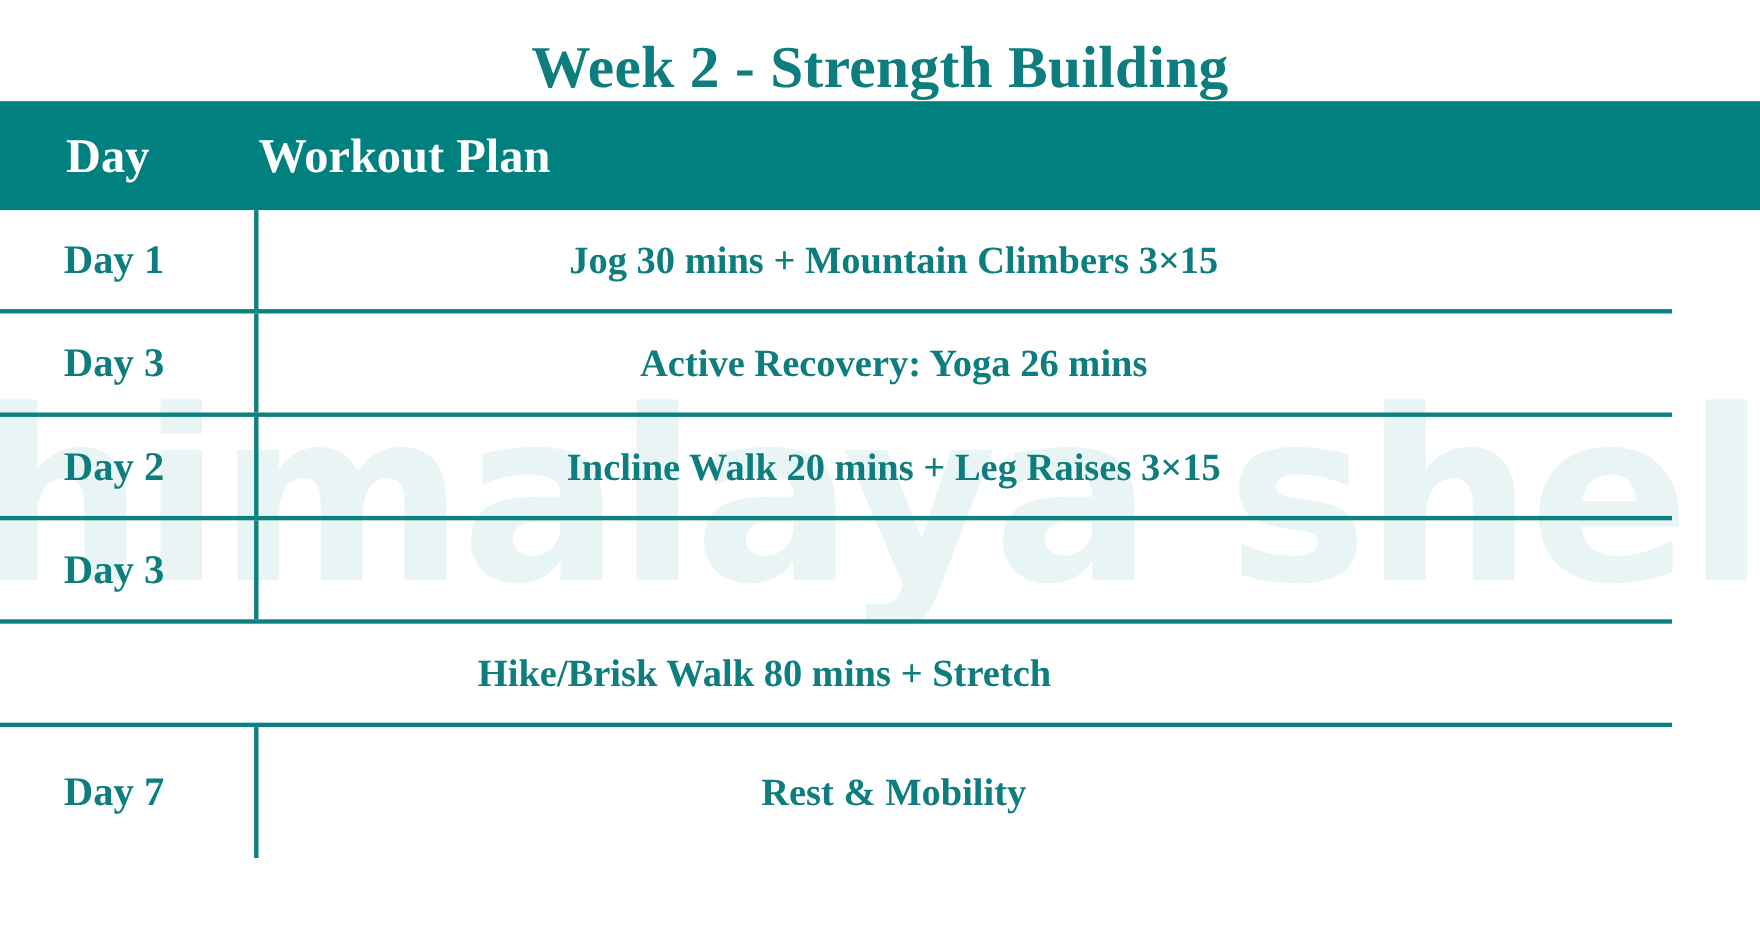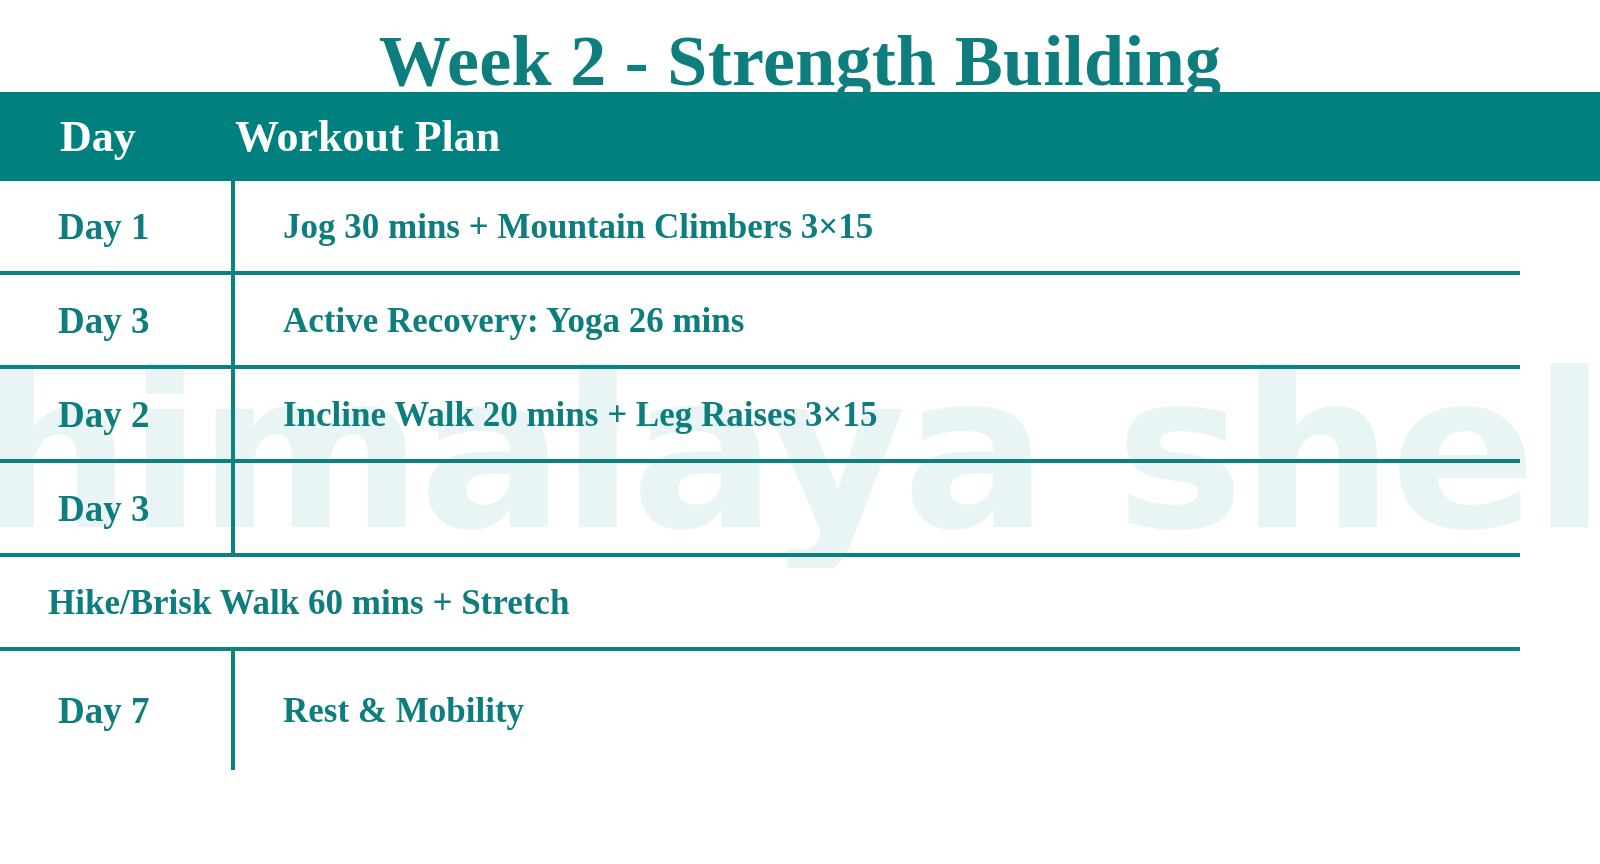--- a/index.html
+++ b/index.html
@@ -55,40 +55,40 @@
     width: 1600px;
     height: 92px;
     display: flex;
     align-items: center;
     justify-content: center;
     z-index: 2;
   }
   #title .title-text {
     font-family: "Liberation Serif", "DejaVu Serif", serif;
     font-weight: 700;
-    font-size: 72px;
+    font-size: 54px;
     color: #0d7d7d;
     letter-spacing: 0.3px;
     line-height: 1;
     margin-top: 29px;
   }
 
   
   #plan-table {
     position: absolute;
     left: 0;
     top: 92px;
     width: 1600px;
     z-index: 1;
   }
 
   .thead-row {
     display: flex;
     width: 1600px;
-    height: 89px;
+    height: 99px;
     background: #00807f;
   }
   .thead-row .th-day {
     width: 235px;
     flex: 0 0 235px;
     display: flex;
     align-items: center;
     padding-left: 60px;
     box-sizing: border-box;
   }
@@ -130,20 +130,21 @@
     display: flex;
     align-items: center;
     padding-left: 58px;
     box-sizing: border-box;
     border-right: 4px solid #0d8080;
   }
   .td-plan {
     flex: 1 1 auto;
     display: flex;
     align-items: center;
+    justify-content: center;
     box-sizing: border-box;
     padding-right: 178px;
     padding-left: 12px;
     margin-left: 36px;
   }
   .cell-day-text {
     font-family: "Liberation Serif", "DejaVu Serif", serif;
     font-weight: 700;
     font-size: 37px;
     color: #0d7d7d;
@@ -215,21 +216,21 @@
       </div>
 
       <div class="trow">
         <div class="td-day">
           <span class="cell-day-text">Day 3</span>
         </div>
       </div>
 
       <div class="trow">
         <div class="td-plan">
-          <span class="cell-plan-text">Hike/Brisk Walk 60 mins + Stretch</span>
+          <span class="cell-plan-text">Hike/Brisk Walk 80 mins + Stretch</span>
         </div>
       </div>
 
       <div class="trow last-row">
         <div class="td-day">
           <span class="cell-day-text">Day 7</span>
         </div>
         <div class="td-plan">
           <span class="cell-plan-text">Rest &amp; Mobility</span>
         </div>

